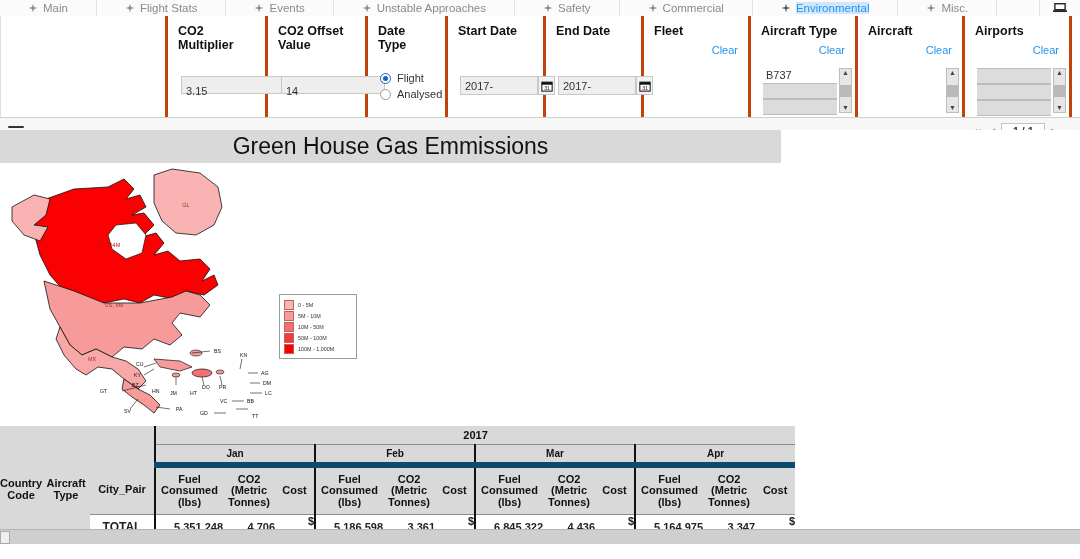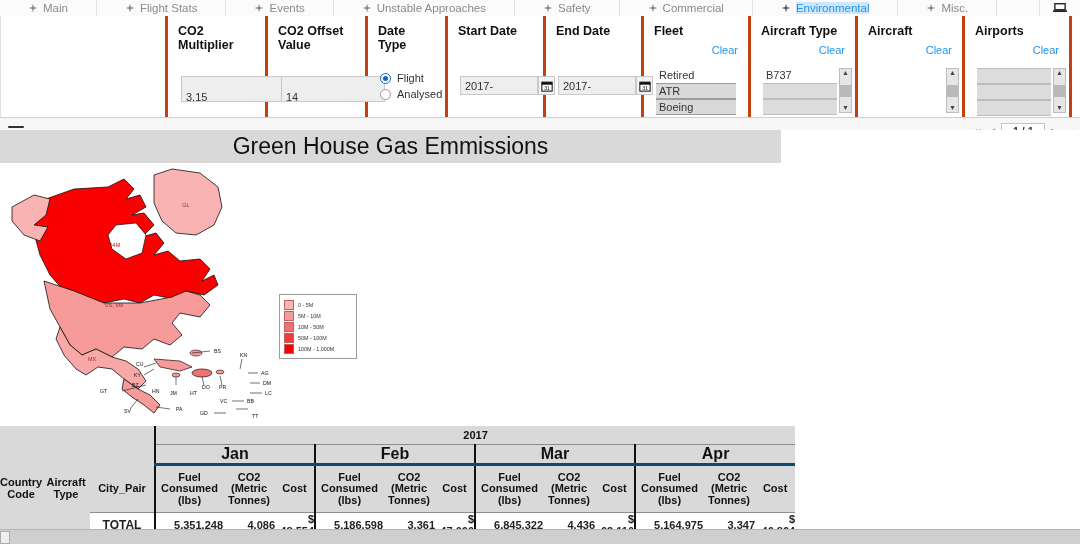--- a/index.html
+++ b/index.html
@@ -38,21 +38,21 @@
     border-right:3px solid #c2410c;padding:8px 10px 0 10px;position:relative;
   }
   .fcol.first{border-left:1px solid #e0e0e0;}
   .fcol-title{font-weight:bold;font-size:12.5px;color:#111;margin-bottom:4px;}
   .clearlink{
     position:absolute;right:10px;top:28px;color:#2196f3;font-size:11px;cursor:pointer;
   }
   .txtbox{
     position:absolute;left:13px;top:60px;width:104px;height:18px;box-sizing:border-box;
     background:#eeeeee;border:1px solid #c9c9c9;font-size:11px;color:#333;
-    padding:12px 4px;line-height:17px;
+    padding:6px 4px;line-height:17px;
   }
   .radios{position:absolute;left:12px;top:56px;}
   .radio-row{display:flex;align-items:center;gap:6px;margin-bottom:4px;}
   .radio{
     width:11px;height:11px;border-radius:50%;border:1px solid #9a9a9a;background:#fff;
     box-sizing:border-box;position:relative;flex:0 0 11px;
   }
   .radio.on{border-color:#1565c0;}
   .radio.on::after{
     content:"";position:absolute;left:2px;top:2px;width:5px;height:5px;border-radius:50%;
@@ -112,21 +112,21 @@
   .lg-row{display:flex;align-items:center;gap:4px;height:11px;}
   .lg-swatch{width:8px;height:8px;border:1px solid #c06060;flex:0 0 8px;}
   .lg-text{font-size:5.4px;color:#333;white-space:nowrap;}
 
   
   .matrix{position:absolute;left:0;top:296px;width:781px;}
   table.mx{border-collapse:collapse;table-layout:fixed;width:781px;font-size:10.5px;}
   table.mx td,table.mx th{padding:0;margin:0;}
   .hdr{background:#d9d9d9;color:#111;font-weight:bold;text-align:center;vertical-align:middle;}
   .hdr.year{font-size:11px;height:18px;border-bottom:1px solid #8d8d8d;}
-  .hdr.month{font-size:16px;height:17px;border-bottom:3px solid #0c4a6e;}
+  .hdr.month{font-size:10px;height:17px;border-bottom:6px solid #0c4a6e;}
   .hdr.sub{font-size:11px;line-height:11.5px;height:46px;margin-left:7px;}
   .blank{background:#d9d9d9;}
   .vsep{border-left:2px solid #111;}
   .totrow td{
     background:#fff;font-weight:bold;height:24px;border-top:1px solid #8d8d8d;border-bottom:2px solid #111;
     text-align:right;padding-right:3px;font-size:11px;
   }
   .totrow td.lbl{text-align:center;font-size:12px;}
   .totrow td.pad{background:#d9d9d9;border-top:none;}
   .datarow td{
@@ -250,25 +250,20 @@
           <rect x="1" y="2.5" width="12" height="10.5" fill="#fff" stroke="#111" stroke-width="1.2"></rect>
           <rect x="1" y="2.5" width="12" height="3" fill="#111"></rect>
           <text x="7" y="11.3" font-size="6" text-anchor="middle" fill="#111" font-family="Liberation Sans, sans-serif">31</text>
         </svg>
       </div>
     </div>
 
     <div class="fcol" style="width:107px">
       <div class="fcol-title">Fleet</div>
       <div class="clearlink">Clear</div>
-      <div class="listbox" style="width:80px">
-        <div class="lb-item">Retired</div>
-        <div class="lb-item sel">ATR</div>
-        <div class="lb-item sel">Boeing</div>
-      </div>
     </div>
 
     <div class="fcol" style="width:107px">
       <div class="fcol-title">Aircraft Type</div>
       <div class="clearlink">Clear</div>
       <div class="listbox" style="width:74px">
         <div class="lb-item">B737</div>
         <div class="lb-item grey"></div>
         <div class="lb-item grey"></div>
       </div>
@@ -480,21 +475,21 @@
           <td class="hdr sub">CO2 (Metric Tonnes)</td>
           <td class="hdr sub">Cost</td>
         </tr>
 
         <tr class="totrow">
           <td class="pad"></td>
           <td class="pad"></td>
           <td class="lbl">TOTAL</td>
 
           <td class="vsep">5,351,248</td>
-          <td>4,086</td>
+          <td>4,706</td>
           <td>$ 48,554</td>
 
           <td class="vsep">5,186,598</td>
           <td>3,361</td>
           <td>$ 47,060</td>
 
           <td class="vsep">6,845,322</td>
           <td>4,436</td>
           <td>$ 62,110</td>
 

